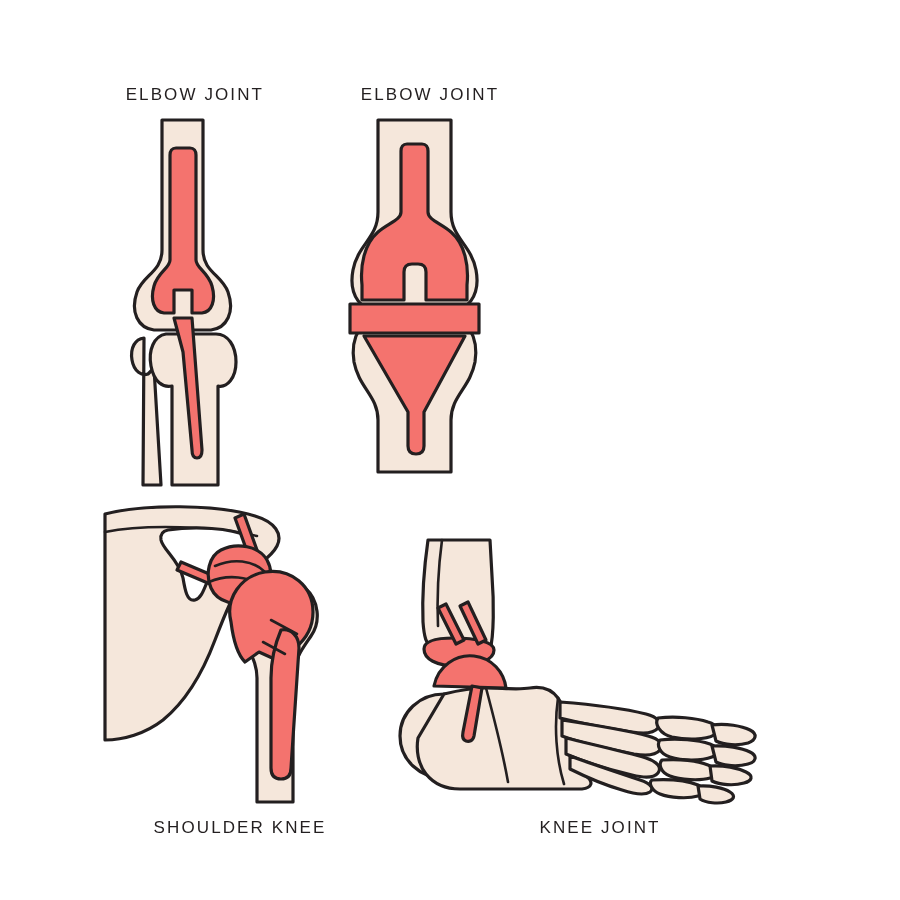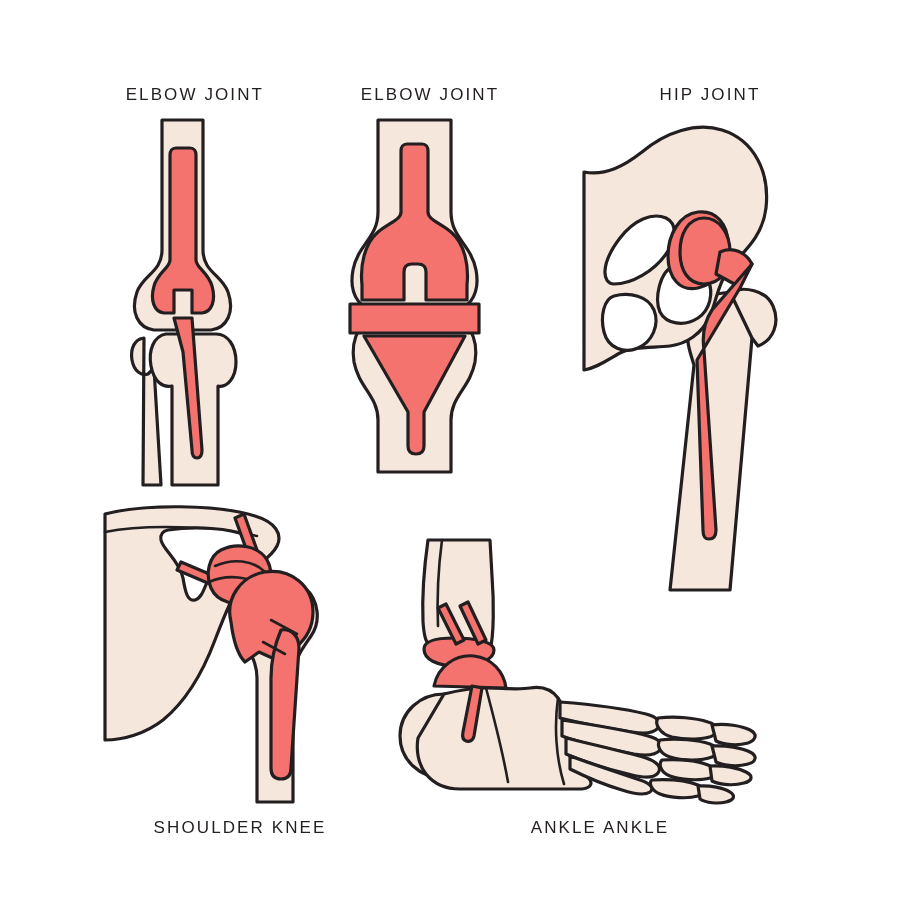--- a/index.html
+++ b/index.html
@@ -133,95 +133,20 @@
 
         <path fill="#F4736E" d="M22,216 L123,216
                  L82,292
                  L82,326 C82,332 79,334 74,334
                  C69,334 66,332 66,326
                  L66,292 Z"></path>
       </g>
     </svg>
   </div>
 
-  <div class="panel" style="left:560px;top:0;width:340px;height:620px;">
-    <div class="panel-label" style="left:25px;top:85px;width:250px;">HIP JOINT</div>
-
-    <svg class="fig" style="left:10px;top:120px;" width="240" height="480" viewBox="0 0 240 480">
-      <g stroke="#231F20" stroke-width="3.2" stroke-linejoin="round" stroke-linecap="round">
-
-        <path fill="#F5E7DB" d="M140,175
-                 C128,178 120,190 118,206
-                 C116,222 120,232 124,245
-                 L100,470
-                 L160,470
-                 L182,218
-                 C186,196 178,178 160,172 Z"></path>
-
-        <path fill="#F5E7DB" d="M160,172
-                 C174,166 196,170 203,186
-                 C210,202 204,220 188,226
-                 L182,218 Z"></path>
-
-        <path fill="#F5E7DB" d="M14,52
-                 C36,56 54,46 72,32
-                 C96,12 126,2 152,10
-                 C184,20 200,52 196,88
-                 C192,120 170,134 158,150
-                 C148,164 146,182 140,196
-                 C132,214 116,224 100,226
-                 C82,228 62,226 48,234
-                 C36,241 26,248 14,250
-                 Z"></path>
-
-        <path fill="#FFFFFF" d="M50,118
-                 C64,100 82,92 96,98
-                 C108,104 106,120 96,134
-                 C84,151 62,164 44,164
-                 C32,164 30,144 50,118 Z"></path>
-
-        <path fill="#FFFFFF" d="M44,176
-                 C60,172 78,176 84,190
-                 C90,205 82,222 68,228
-                 C54,234 38,228 34,212
-                 C30,196 34,179 44,176 Z"></path>
-
-        <path fill="#FFFFFF" d="M104,146
-                 C118,142 132,148 138,160
-                 C144,173 140,190 128,198
-                 C114,207 96,204 90,192
-                 C84,178 90,151 104,146 Z"></path>
-
-        <path fill="#F4736E" d="M128,92
-                 C146,90 158,104 158,124
-                 C158,146 146,164 128,168
-                 C110,172 98,158 98,136
-                 C98,114 110,94 128,92 Z"></path>
-
-        <path fill="#F4736E" d="M134,98
-                 C150,98 160,114 160,132
-                 C160,150 150,164 134,164
-                 C118,164 110,150 110,132
-                 C110,114 118,98 134,98 Z"></path>
-
-        <path fill="#F4736E" d="M150,132
-                 C162,126 176,132 182,144
-                 L168,166 L146,154 Z"></path>
-
-        <path fill="#F4736E" d="M182,144
-                 L142,190
-                 C134,202 132,216 134,230
-                 L146,410
-                 C146,417 143,419 139,419
-                 C135,419 133,417 133,410
-                 L127,240
-                 L170,168 Z"></path>
-      </g>
-    </svg>
-  </div>
 
   <div class="panel" style="left:80px;top:490px;width:320px;height:400px;">
     <div class="panel-label" style="left:0px;top:328px;width:320px;">SHOULDER KNEE</div>
 
     <svg class="fig" style="left:25px;top:12px;" width="270" height="300" viewBox="0 0 270 300">
       <g stroke="#231F20" stroke-width="3.2" stroke-linejoin="round" stroke-linecap="round">
 
         <path fill="#F5E7DB" d="M0,12
                  C40,2 110,2 150,14
                  C170,20 178,32 172,44
@@ -276,21 +201,21 @@
                  L166,176
                  C166,160 170,142 176,128 Z"></path>
 
         <path fill="none" stroke-width="2.6" d="M166,118 L192,132"></path>
         <path fill="none" stroke-width="2.6" d="M158,140 L180,152"></path>
       </g>
     </svg>
   </div>
 
   <div class="panel" style="left:380px;top:490px;width:430px;height:400px;">
-    <div class="panel-label" style="left:90px;top:328px;width:260px;">ANKLE ANKLE</div>
+    <div class="panel-label" style="left:90px;top:328px;width:260px;">KNEE JOINT</div>
 
     <svg class="fig" style="left:10px;top:50px;" width="410" height="260" viewBox="0 0 410 260">
       <g stroke="#231F20" stroke-width="3.2" stroke-linejoin="round" stroke-linecap="round">
 
         <path fill="#F5E7DB" d="M38,0
                  C34,28 32,58 33,82
                  C34,96 36,104 42,110
                  L100,110
                  C104,96 104,62 102,36
                  L100,0 Z"></path>

